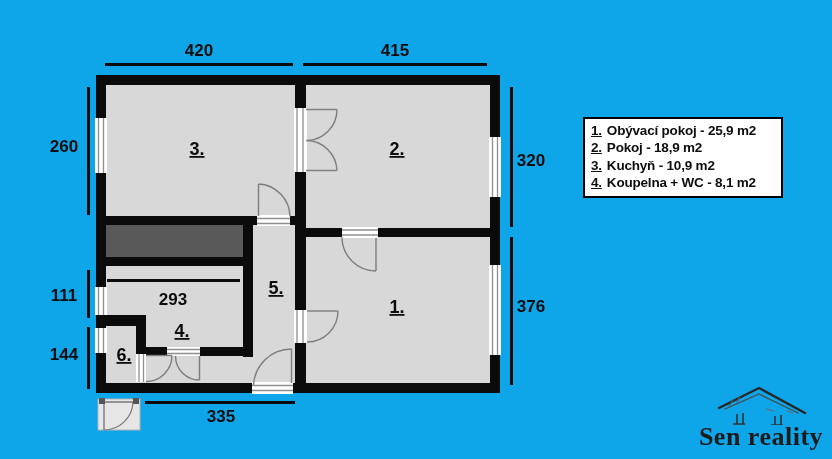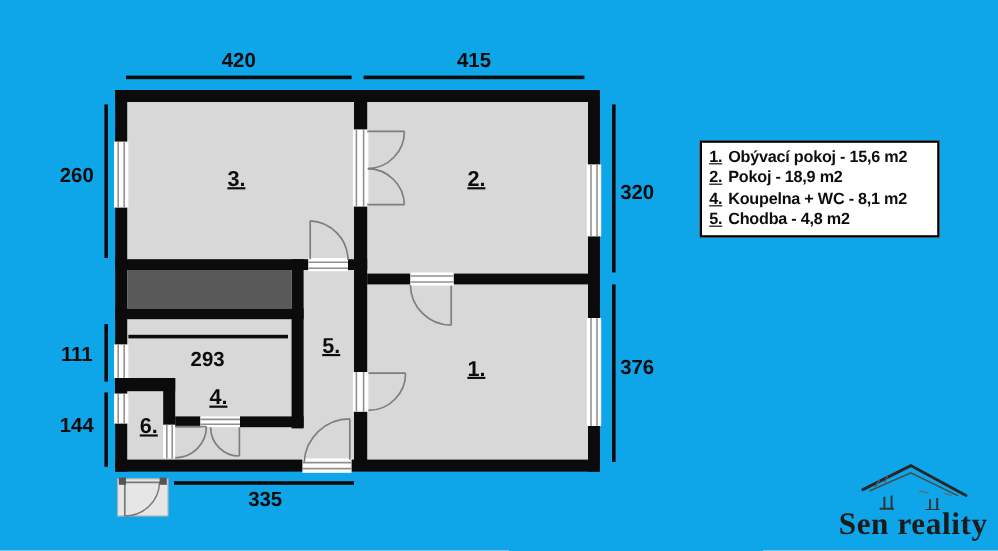--- a/index.html
+++ b/index.html
@@ -193,24 +193,24 @@
       <line x1="104" y1="399" x2="104" y2="430" stroke="#777" stroke-width="1.4"></line>
       <line x1="104" y1="402" x2="137" y2="402" stroke="#777" stroke-width="1.4"></line>
       <path d="M133,402 A29,29 0 0 1 104,430" fill="none" stroke="#777" stroke-width="1.2"></path>
       <rect x="99" y="398" width="6" height="6" fill="#555"></rect>
       <rect x="133" y="398" width="6" height="6" fill="#555"></rect>
     </g>
   </svg>
 
   
   <div class="legend">
-    <div class="legend-row"><span class="legend-num">1.</span><span>Obývací pokoj - 15,6 m2</span></div>
+    <div class="legend-row"><span class="legend-num">1.</span><span>Obývací pokoj - 25,9 m2</span></div>
     <div class="legend-row"><span class="legend-num">2.</span><span>Pokoj - 18,9 m2</span></div>
+    <div class="legend-row"><span class="legend-num">3.</span><span>Kuchyň - 10,9 m2</span></div>
     <div class="legend-row"><span class="legend-num">4.</span><span>Koupelna + WC - 8,1 m2</span></div>
-    <div class="legend-row"><span class="legend-num">5.</span><span>Chodba - 4,8 m2</span></div>
   </div>
 
   
   <div class="logo">
     <svg class="logo-house" width="104" height="44" viewBox="0 0 104 44">
       <path d="M10,27 L50,7 L96,32" fill="none" stroke="#262626" stroke-width="2.4" stroke-linecap="round"></path>
       <path d="M16,28 L50,13 L89,32" fill="none" stroke="#4a4a4a" stroke-width="1.3" stroke-linecap="round"></path>
       <path d="M24,19 l-4,6 M31,15 l-3,6" fill="none" stroke="#555" stroke-width="1.2"></path>
       <path d="M28,33 l0,10 M34,32 l0,11 M24,43 l12,0" fill="none" stroke="#333" stroke-width="1.6"></path>
       <path d="M66,35 l0,9 M72,34 l0,10 M62,44 l12,0" fill="none" stroke="#333" stroke-width="1.6"></path>

